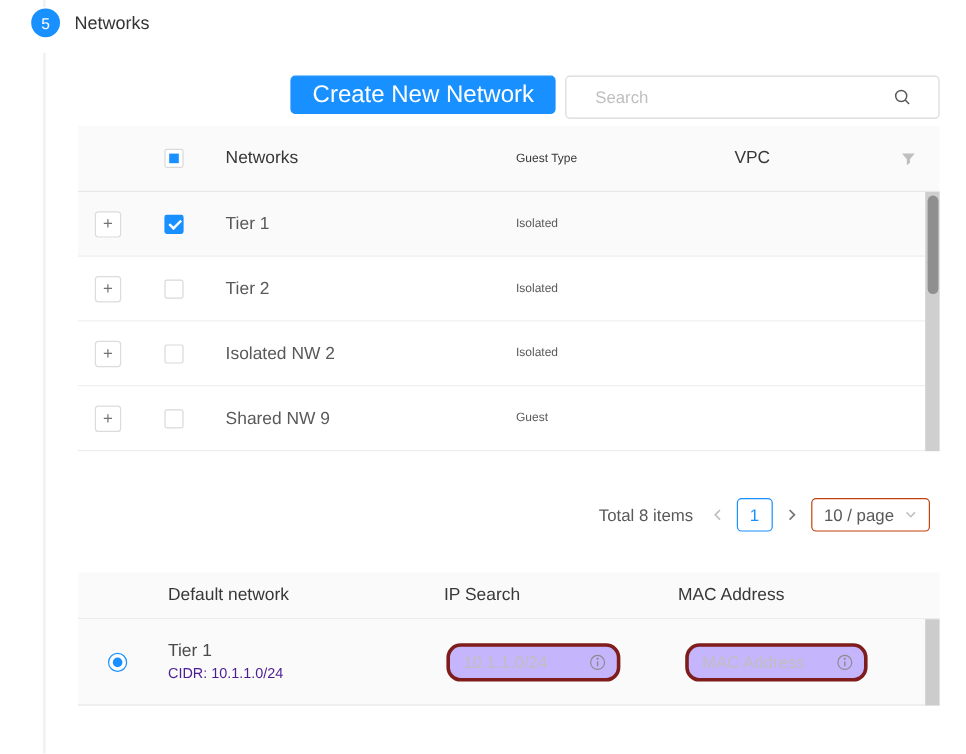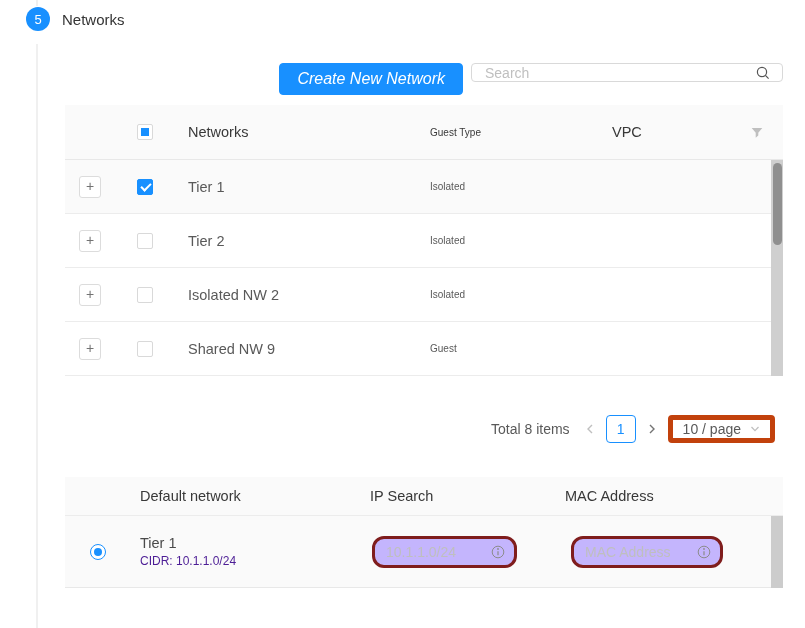--- a/index.html
+++ b/index.html
@@ -20,25 +20,25 @@
   .vline.seg-top{ top:0; height:6px; }
   .vline.seg-main{ top:44px; height:584px; }
 
   
   .toolbar{
     position:absolute; left:65px; top:63px; width:718px; height:32px;
     display:flex; justify-content:flex-end; gap:8px;
   }
   .btn-primary{
     height:32px; padding:0 17px; background:#1890ff; border:1px solid #1890ff;
-    border-radius:4px; color:#fff; font-size:16px; font-family:inherit; cursor:pointer;font-style:italic;
+    border-radius:4px; color:#fff; font-size:20px; font-family:inherit; cursor:pointer;
   }
   .search-box{
-    width:312px; height:19px; border:1px solid #d9d9d9; border-radius:4px;
-    display:flex; align-items:center; padding:0 11px; background:#fff;
+    width:312px; height:36px; border:1px solid #d9d9d9; border-radius:4px;
+    display:flex; align-items:center; padding:0 22px; background:#fff;
   }
   .search-box input{
     flex:1; border:none; outline:none; font-size:14px; font-family:inherit;
     color:#595959; background:transparent; min-width:0;
   }
   input::placeholder{ color:#bfbfbf; }
 
   
   .cell-head{ font-size:14.5px; color:#383838; font-weight:500; }
 
@@ -93,21 +93,21 @@
     font-size:14px; color:#595959;
   }
   .pg-total{ margin-right:4px; }
   .pg-arrow{ display:flex; align-items:center; cursor:pointer; background:none; border:none; padding:0 2px; }
   .pg-page{
     min-width:30px; height:28px; border:1px solid #1890ff; border-radius:4px;
     color:#1890ff; display:flex; align-items:center; justify-content:center;
     background:#fff; cursor:pointer; font-size:14px;
   }
   .pg-size{
-    height:28px; border:5px solid #c2410c; border-radius:4px; background:#fff;
+    height:28px; border:1px solid #c2410c; border-radius:4px; background:#fff;
     display:flex; align-items:center; gap:9px; padding:0 10px; cursor:pointer;
   }
 
   
   .table2{ position:absolute; left:65px; top:477px; width:718px; }
   .t2-header{
     display:flex; align-items:center; height:39px; background:#fafafa;
     border-bottom:1px solid #ececec; width:718px;
   }
   .t2-row{

